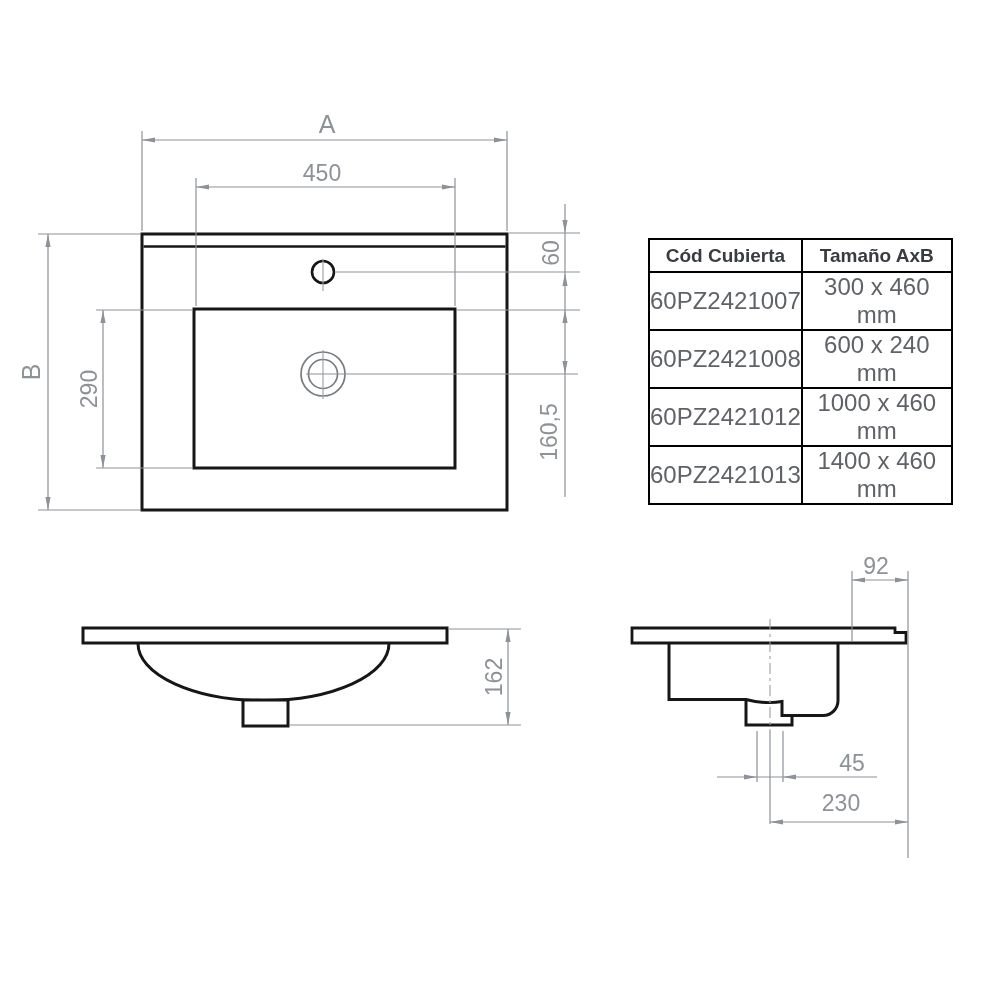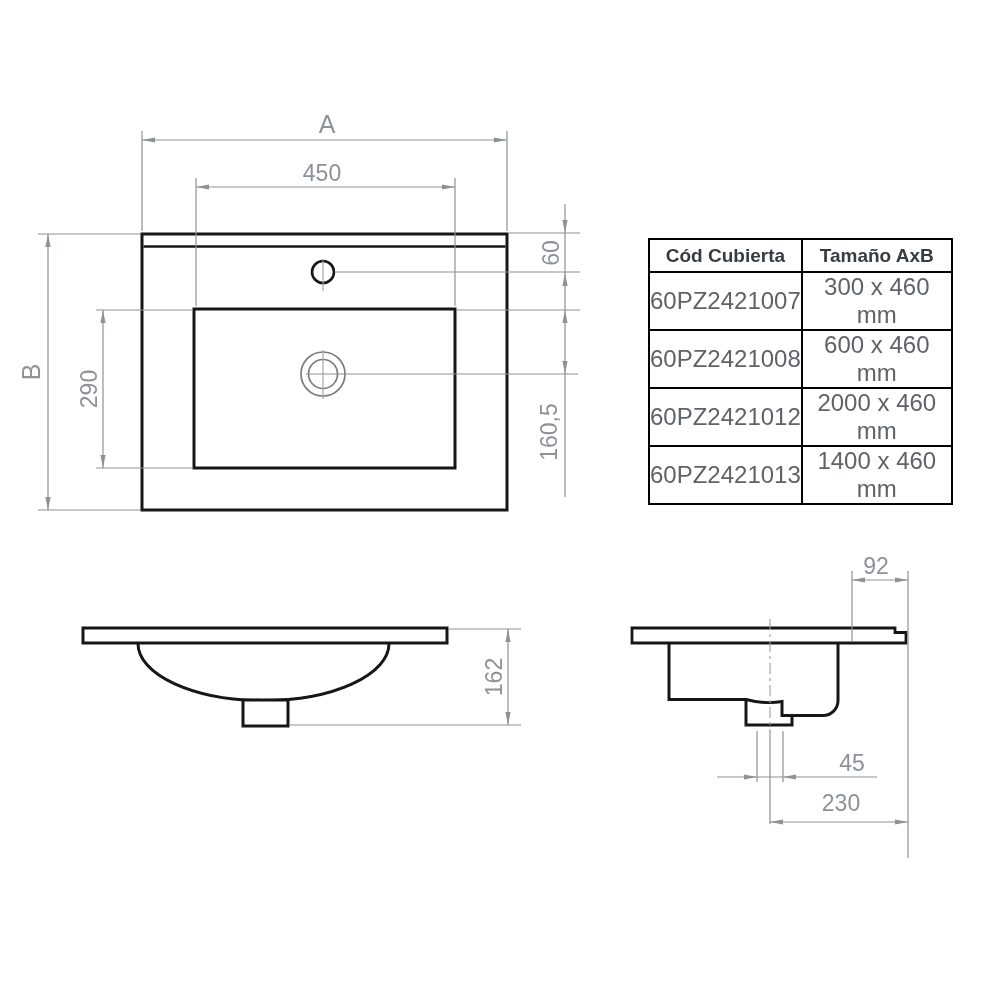--- a/index.html
+++ b/index.html
@@ -141,25 +141,25 @@
         <th>Tamaño AxB</th>
       </tr>
     </thead>
     <tbody>
       <tr>
         <td>60PZ2421007</td>
         <td>300 x 460 mm</td>
       </tr>
       <tr>
         <td>60PZ2421008</td>
-        <td>600 x 460 mm</td>
+        <td>600 x 240 mm</td>
       </tr>
       <tr>
         <td>60PZ2421012</td>
-        <td>2000 x 460 mm</td>
+        <td>1000 x 460 mm</td>
       </tr>
       <tr>
         <td>60PZ2421013</td>
         <td>1400 x 460 mm</td>
       </tr>
     </tbody>
   </table>
 
 </div>
 

